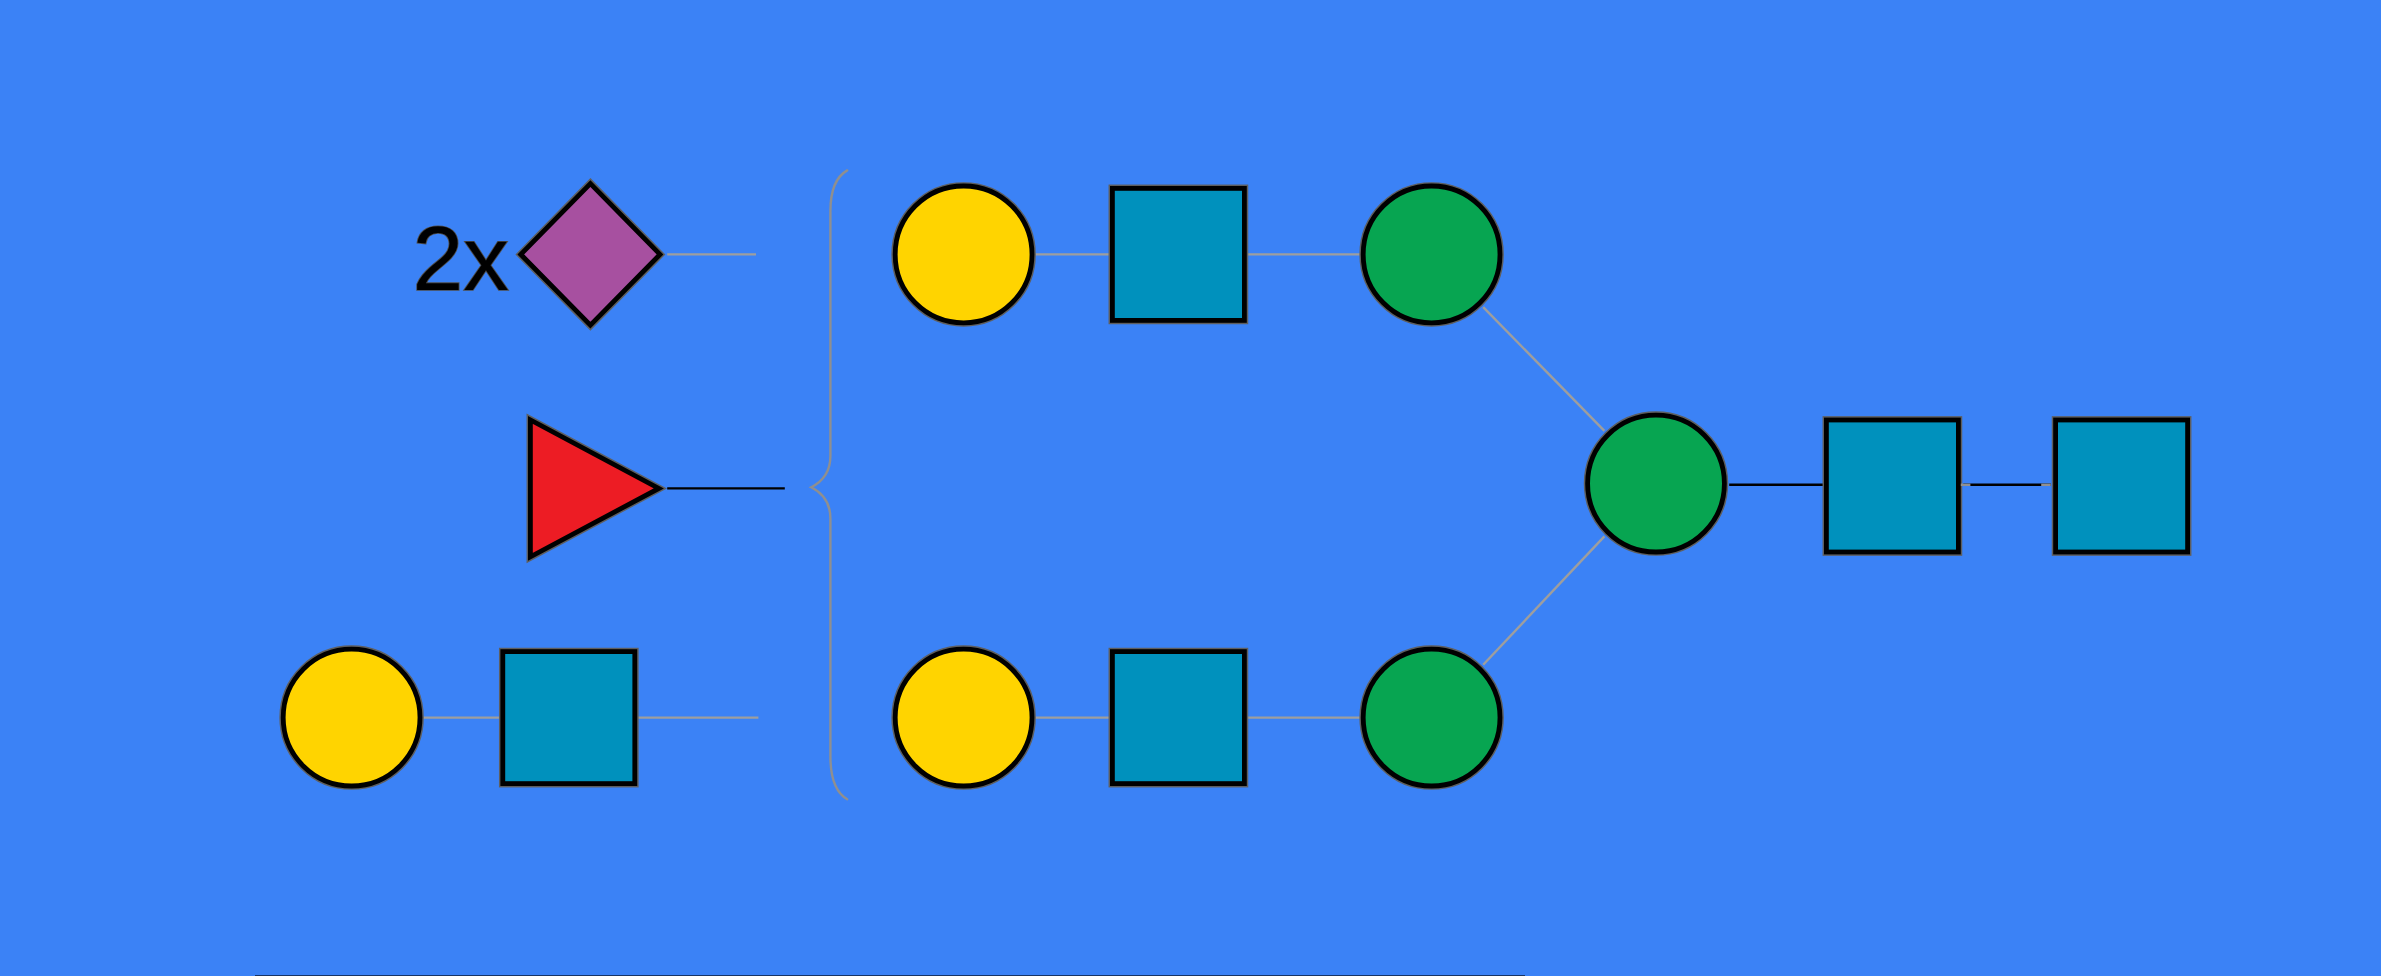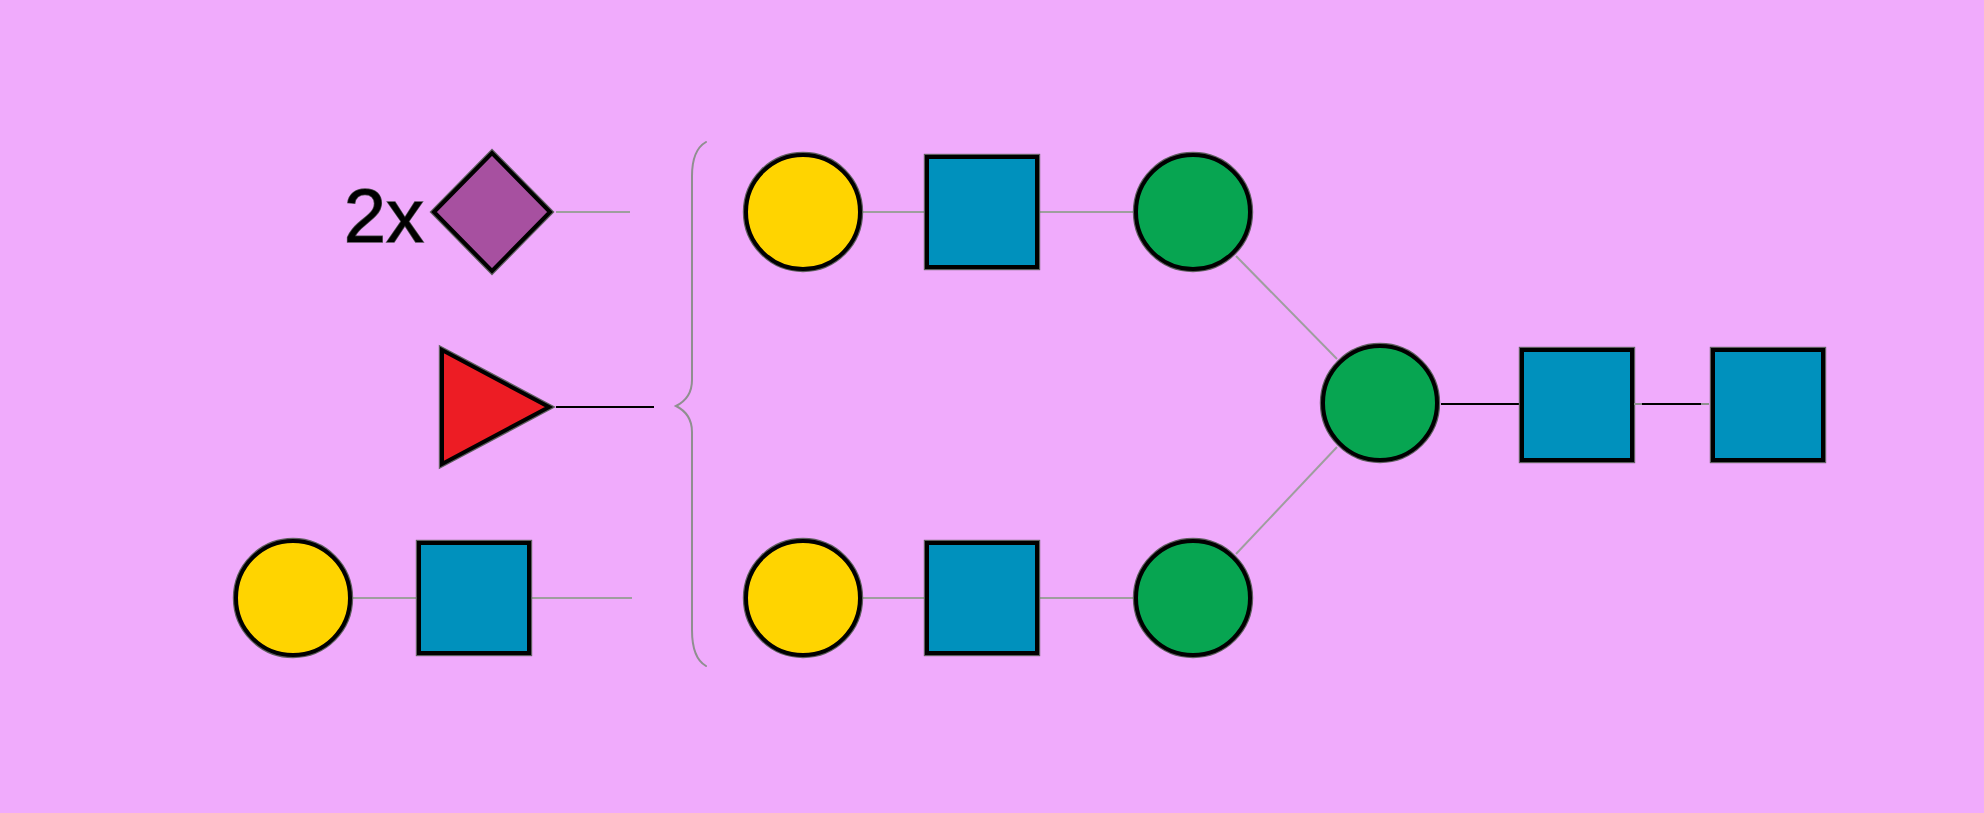--- a/index.html
+++ b/index.html
@@ -4,21 +4,21 @@
 <style>
   html, body {
     margin: 0;
     padding: 0;
     background: #000000;
   }
   .stage {
     position: relative;
     width: 1984px;
     height: 813px;
-    background: #f0abfc;
+    background: #3b82f6;
     overflow: hidden;
   }
   svg { display: block; }
   .ghost-label {
     font-family: "Liberation Sans", sans-serif;
     font-size: 76px;
     fill: #000000;
     stroke: #4d4d4d;
     stroke-width: 1.4px;
     paint-order: stroke;

